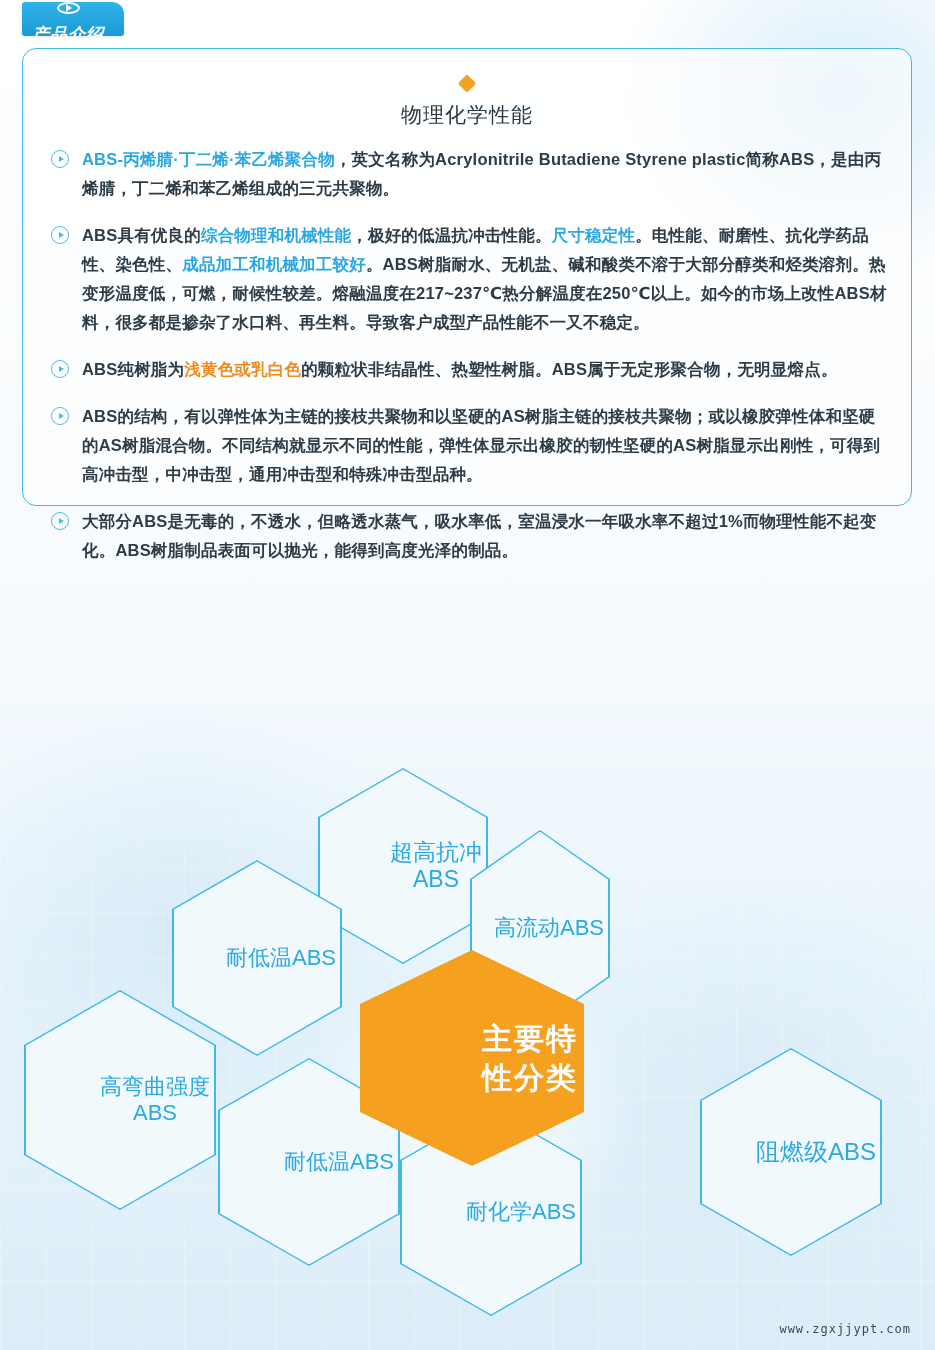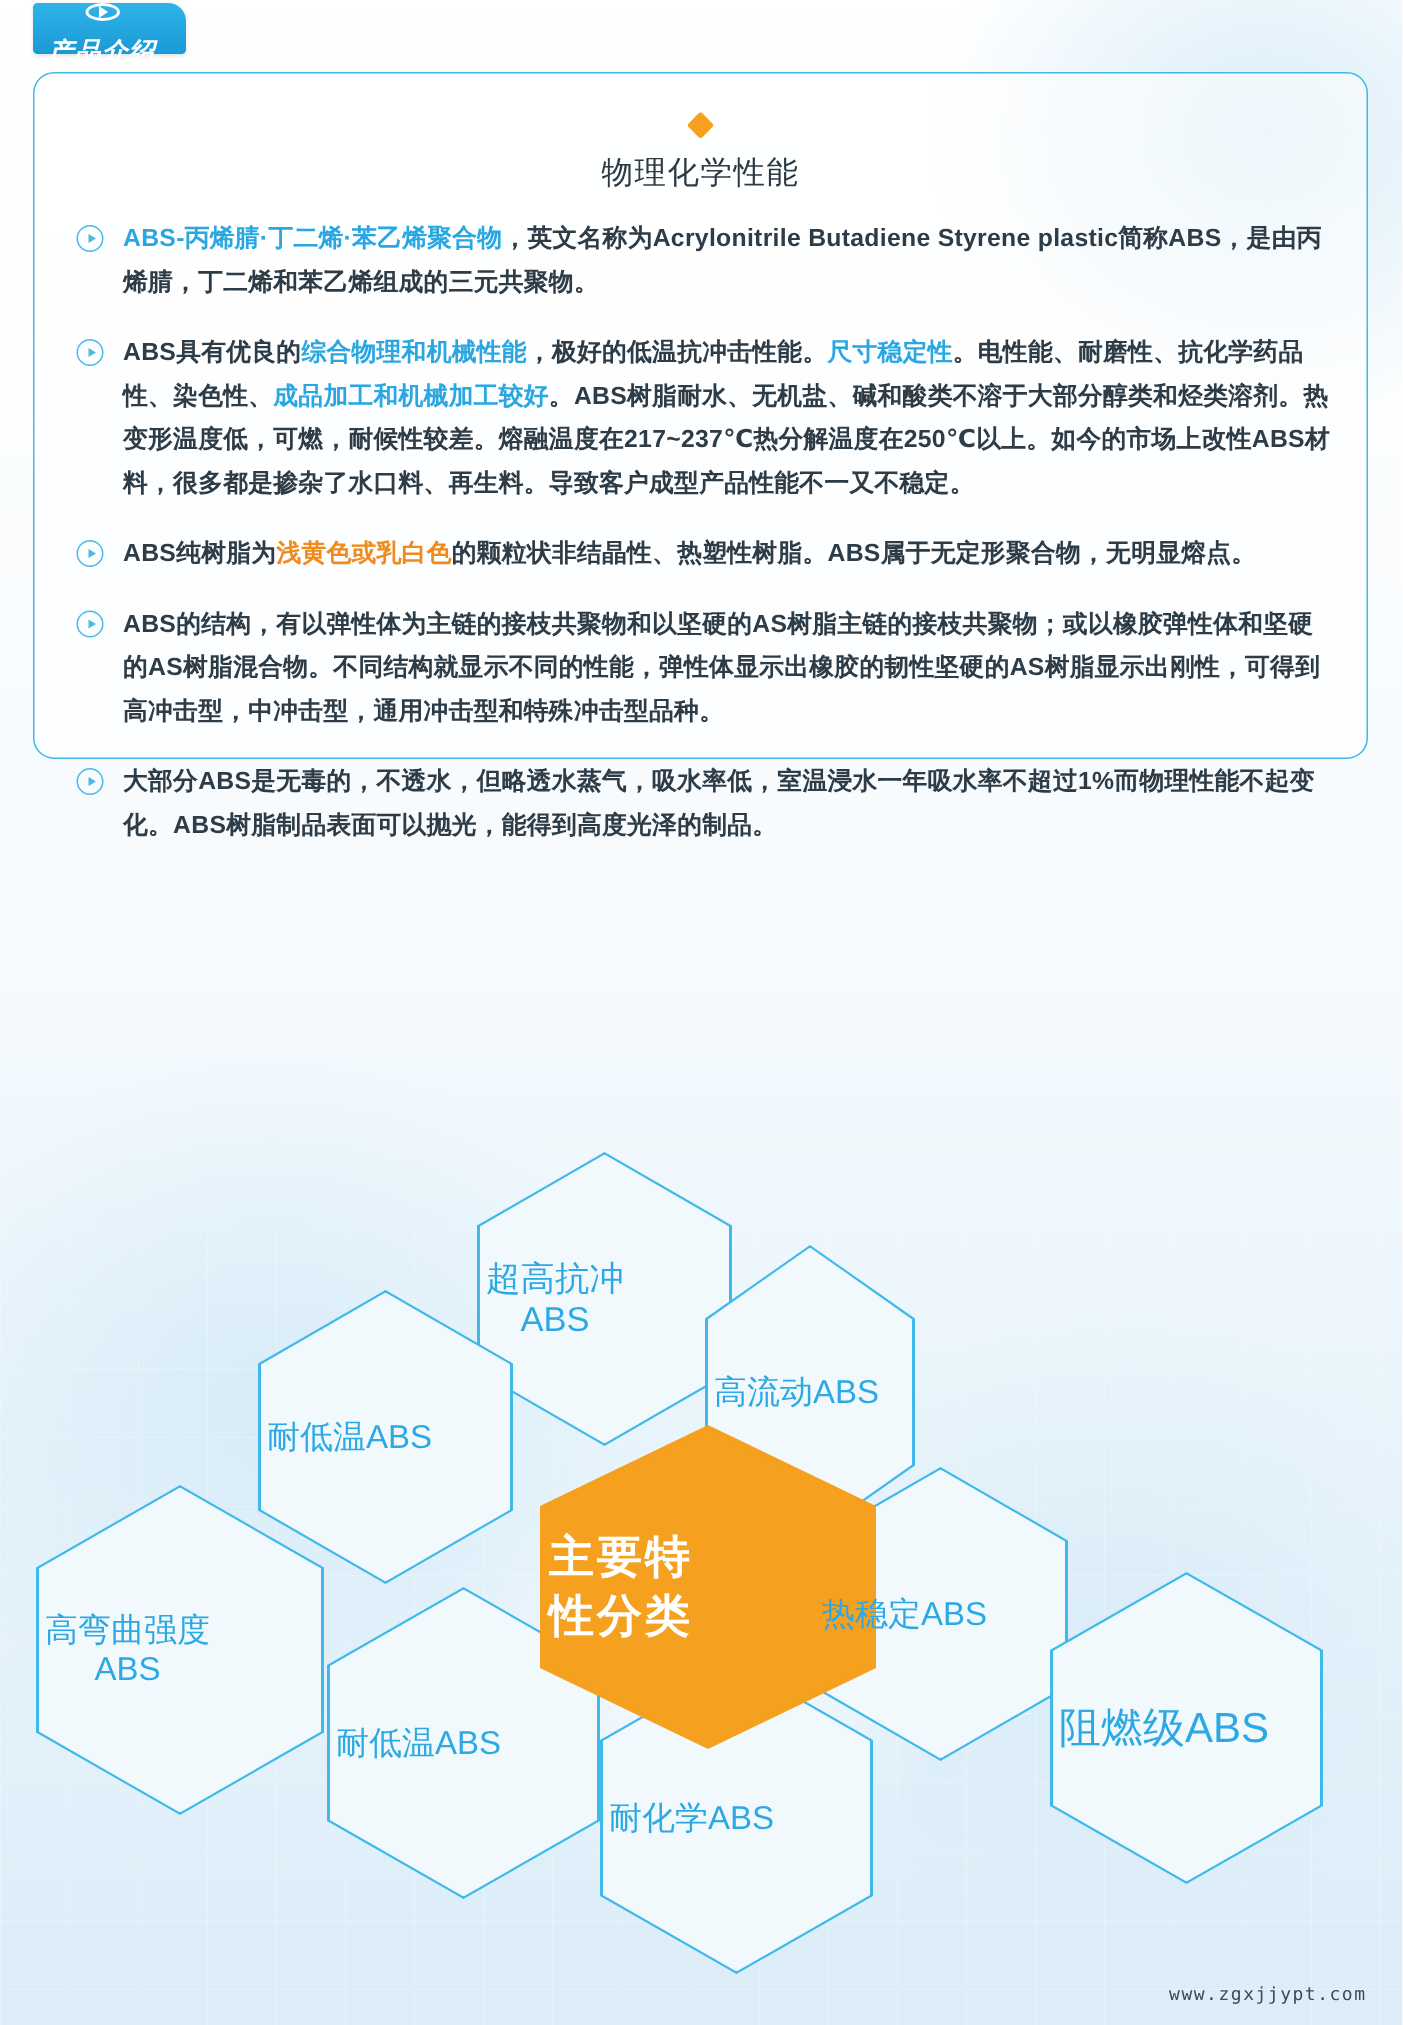--- a/index.html
+++ b/index.html
@@ -182,21 +182,21 @@
     left: 0;
     top: 700px;
     width: 935px;
     height: 600px;
   }
   .hex {
     position: absolute;
     box-sizing: border-box;
     display: flex;
     align-items: center;
-    justify-content: flex-start;
+    justify-content: flex-end;
     text-align: center;
     color: #2ca9e4;
     line-height: 1.18;
   }
   .hex .hex-shape {
     position: absolute;
     inset: 0;
     background: #3fb8ea;
     -webkit-clip-path: polygon(50% 0%, 100% 25%, 100% 75%, 50% 100%, 0% 75%, 0% 25%);
     clip-path: polygon(50% 0%, 100% 25%, 100% 75%, 50% 100%, 0% 75%, 0% 25%);
@@ -300,34 +300,29 @@
       <div class="hex" style="left: 470px; top: 130px; width: 140px; height: 196px;">
         <div class="hex-shape"></div>
         <div class="hex-inner"></div>
         <div class="hex-label" style="font-size: 22px;">高流动ABS</div>
       </div>
       <div class="hex" style="left: 172px; top: 160px; width: 170px; height: 196px;">
         <div class="hex-shape"></div>
         <div class="hex-inner"></div>
         <div class="hex-label" style="font-size: 22px;">耐低温ABS</div>
       </div>
-      <div class="hex" style="left: 542px; top: 278px; width: 170px; height: 196px;">
-        <div class="hex-shape"></div>
-        <div class="hex-inner"></div>
-        <div class="hex-label" style="font-size: 22px;">热稳定ABS</div>
-      </div>
       <div class="hex" style="left: 24px; top: 290px; width: 192px; height: 220px;">
         <div class="hex-shape"></div>
         <div class="hex-inner"></div>
         <div class="hex-label" style="font-size: 22px;">高弯曲强度<br>ABS</div>
       </div>
       <div class="hex" style="left: 700px; top: 348px; width: 182px; height: 208px;">
         <div class="hex-shape"></div>
         <div class="hex-inner"></div>
-        <div class="hex-label" style="font-size: 28px;">阻燃级ABS</div>
+        <div class="hex-label" style="font-size: 24px;">阻燃级ABS</div>
       </div>
       <div class="hex" style="left: 218px; top: 358px; width: 182px; height: 208px;">
         <div class="hex-shape"></div>
         <div class="hex-inner"></div>
         <div class="hex-label" style="font-size: 22px;">耐低温ABS</div>
       </div>
       <div class="hex" style="left: 400px; top: 408px; width: 182px; height: 208px;">
         <div class="hex-shape"></div>
         <div class="hex-inner"></div>
         <div class="hex-label" style="font-size: 22px;">耐化学ABS</div>

